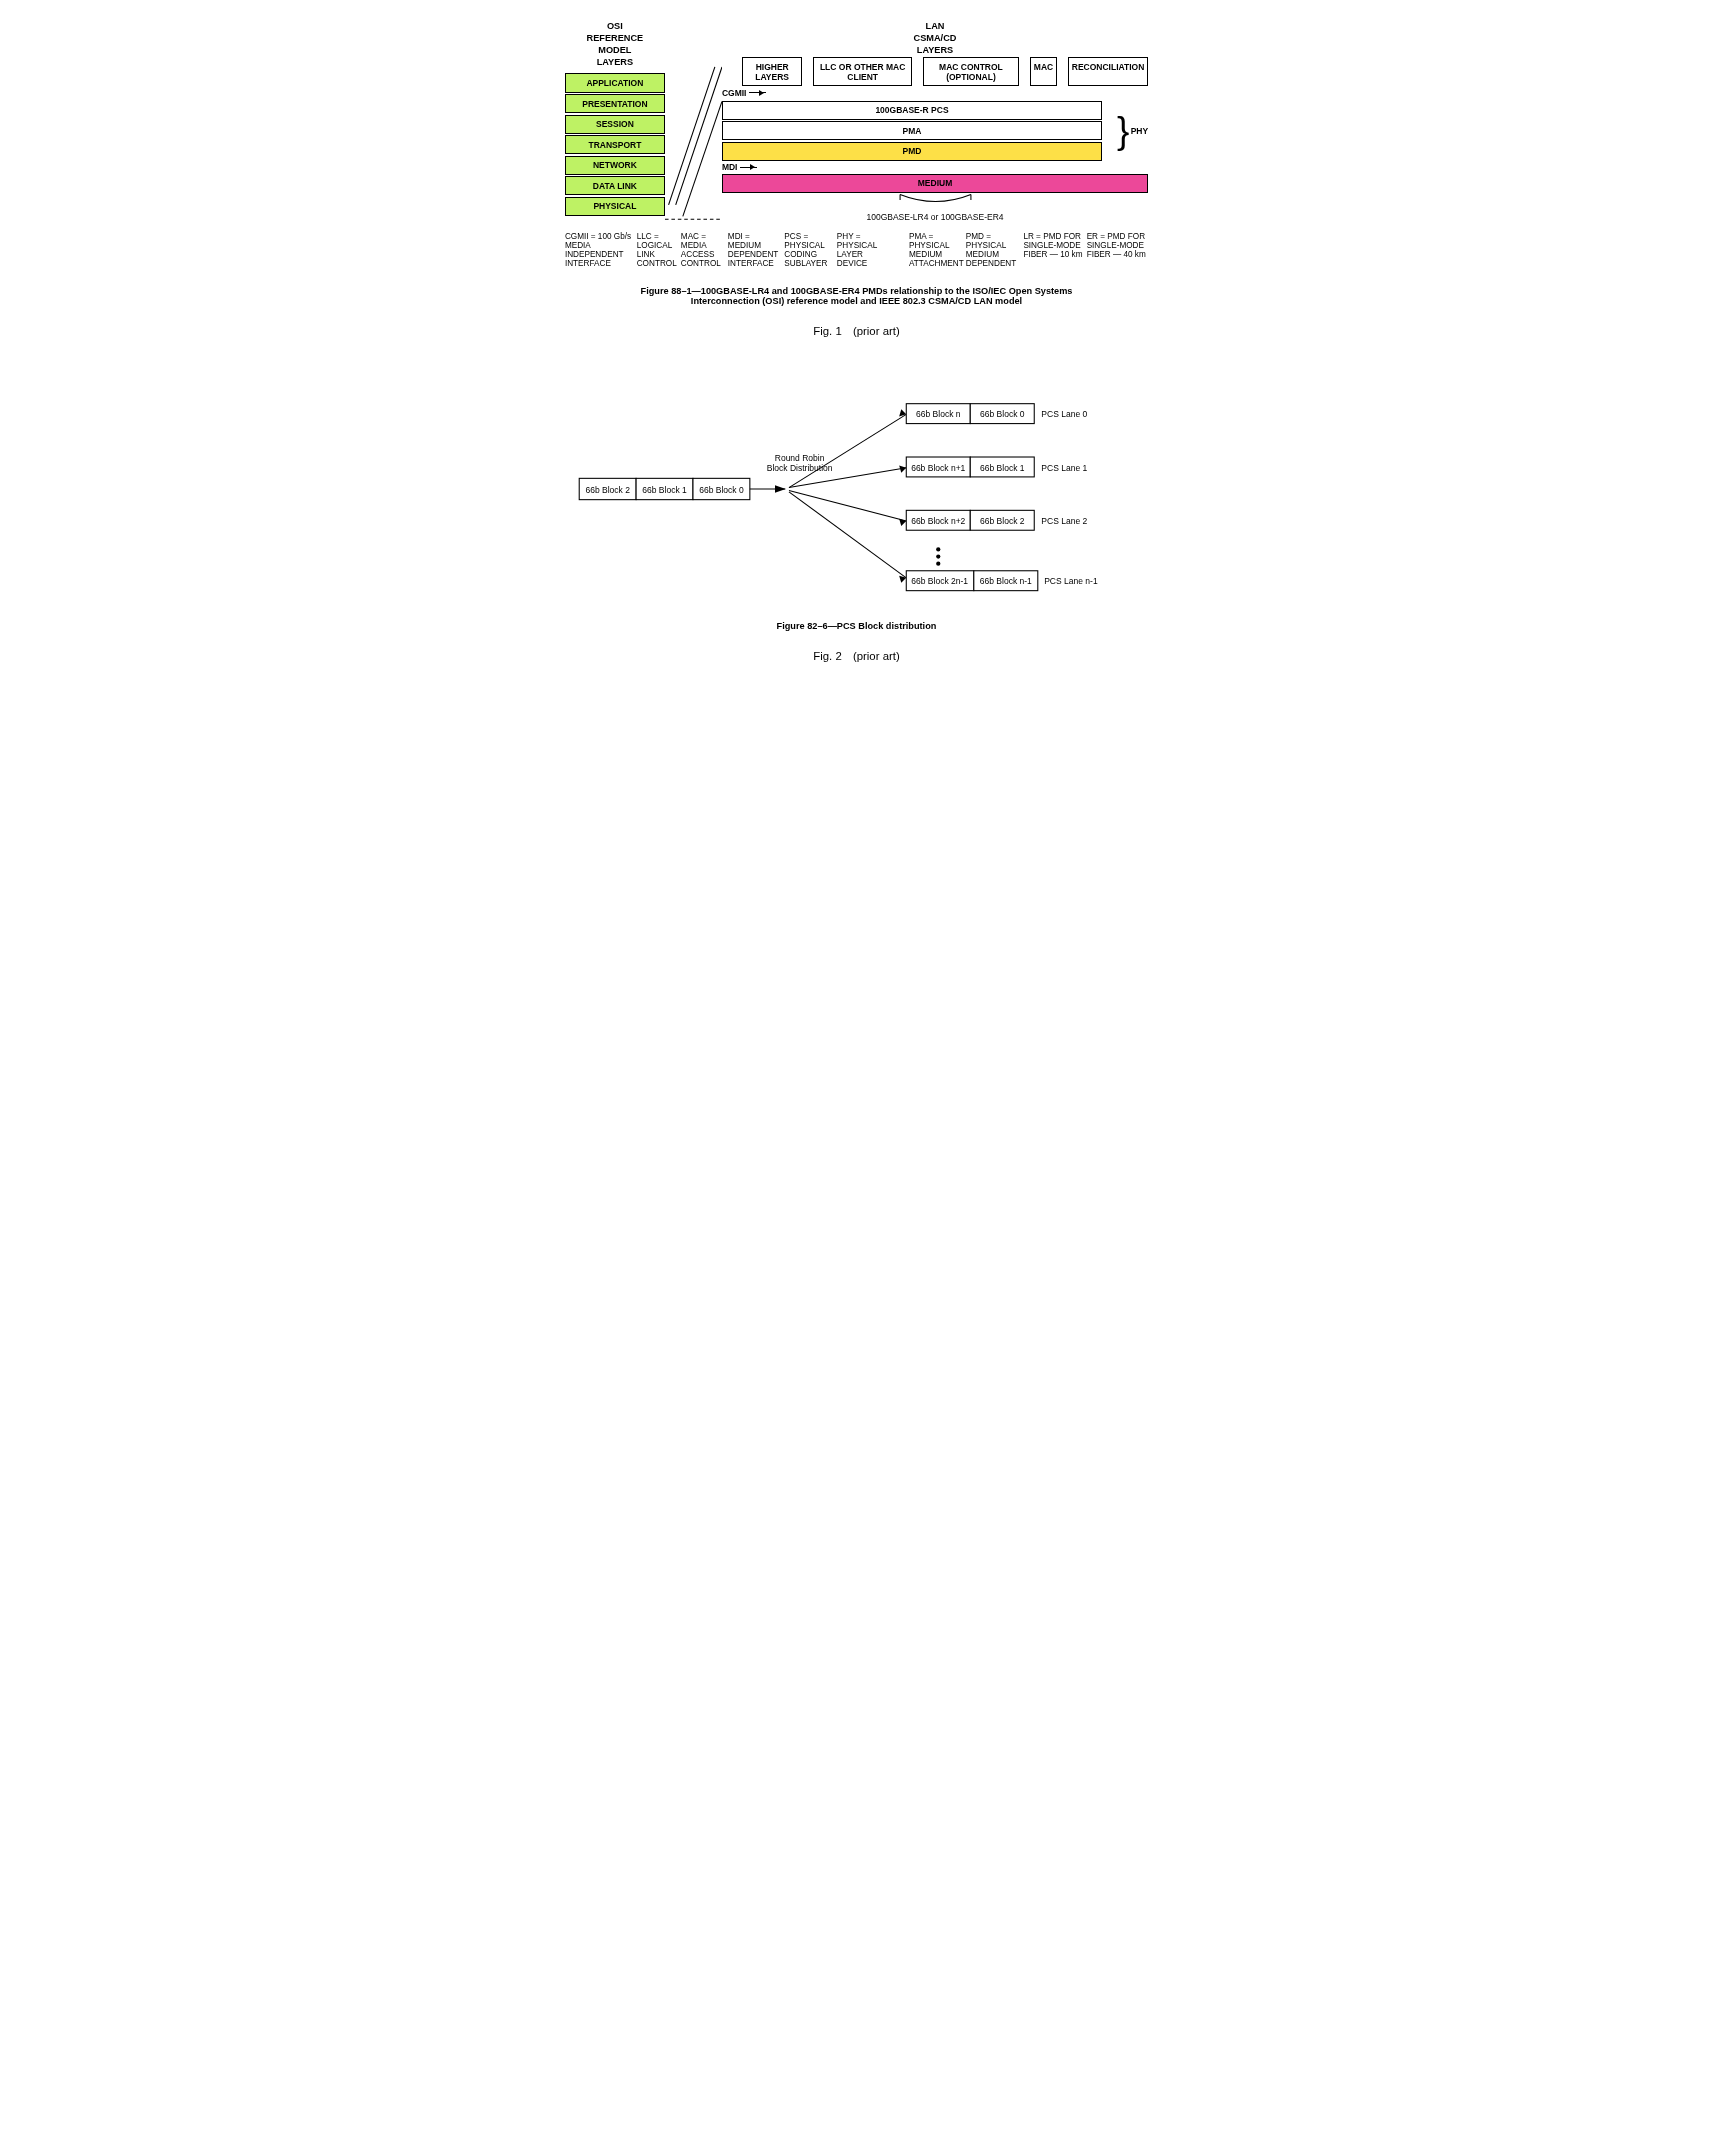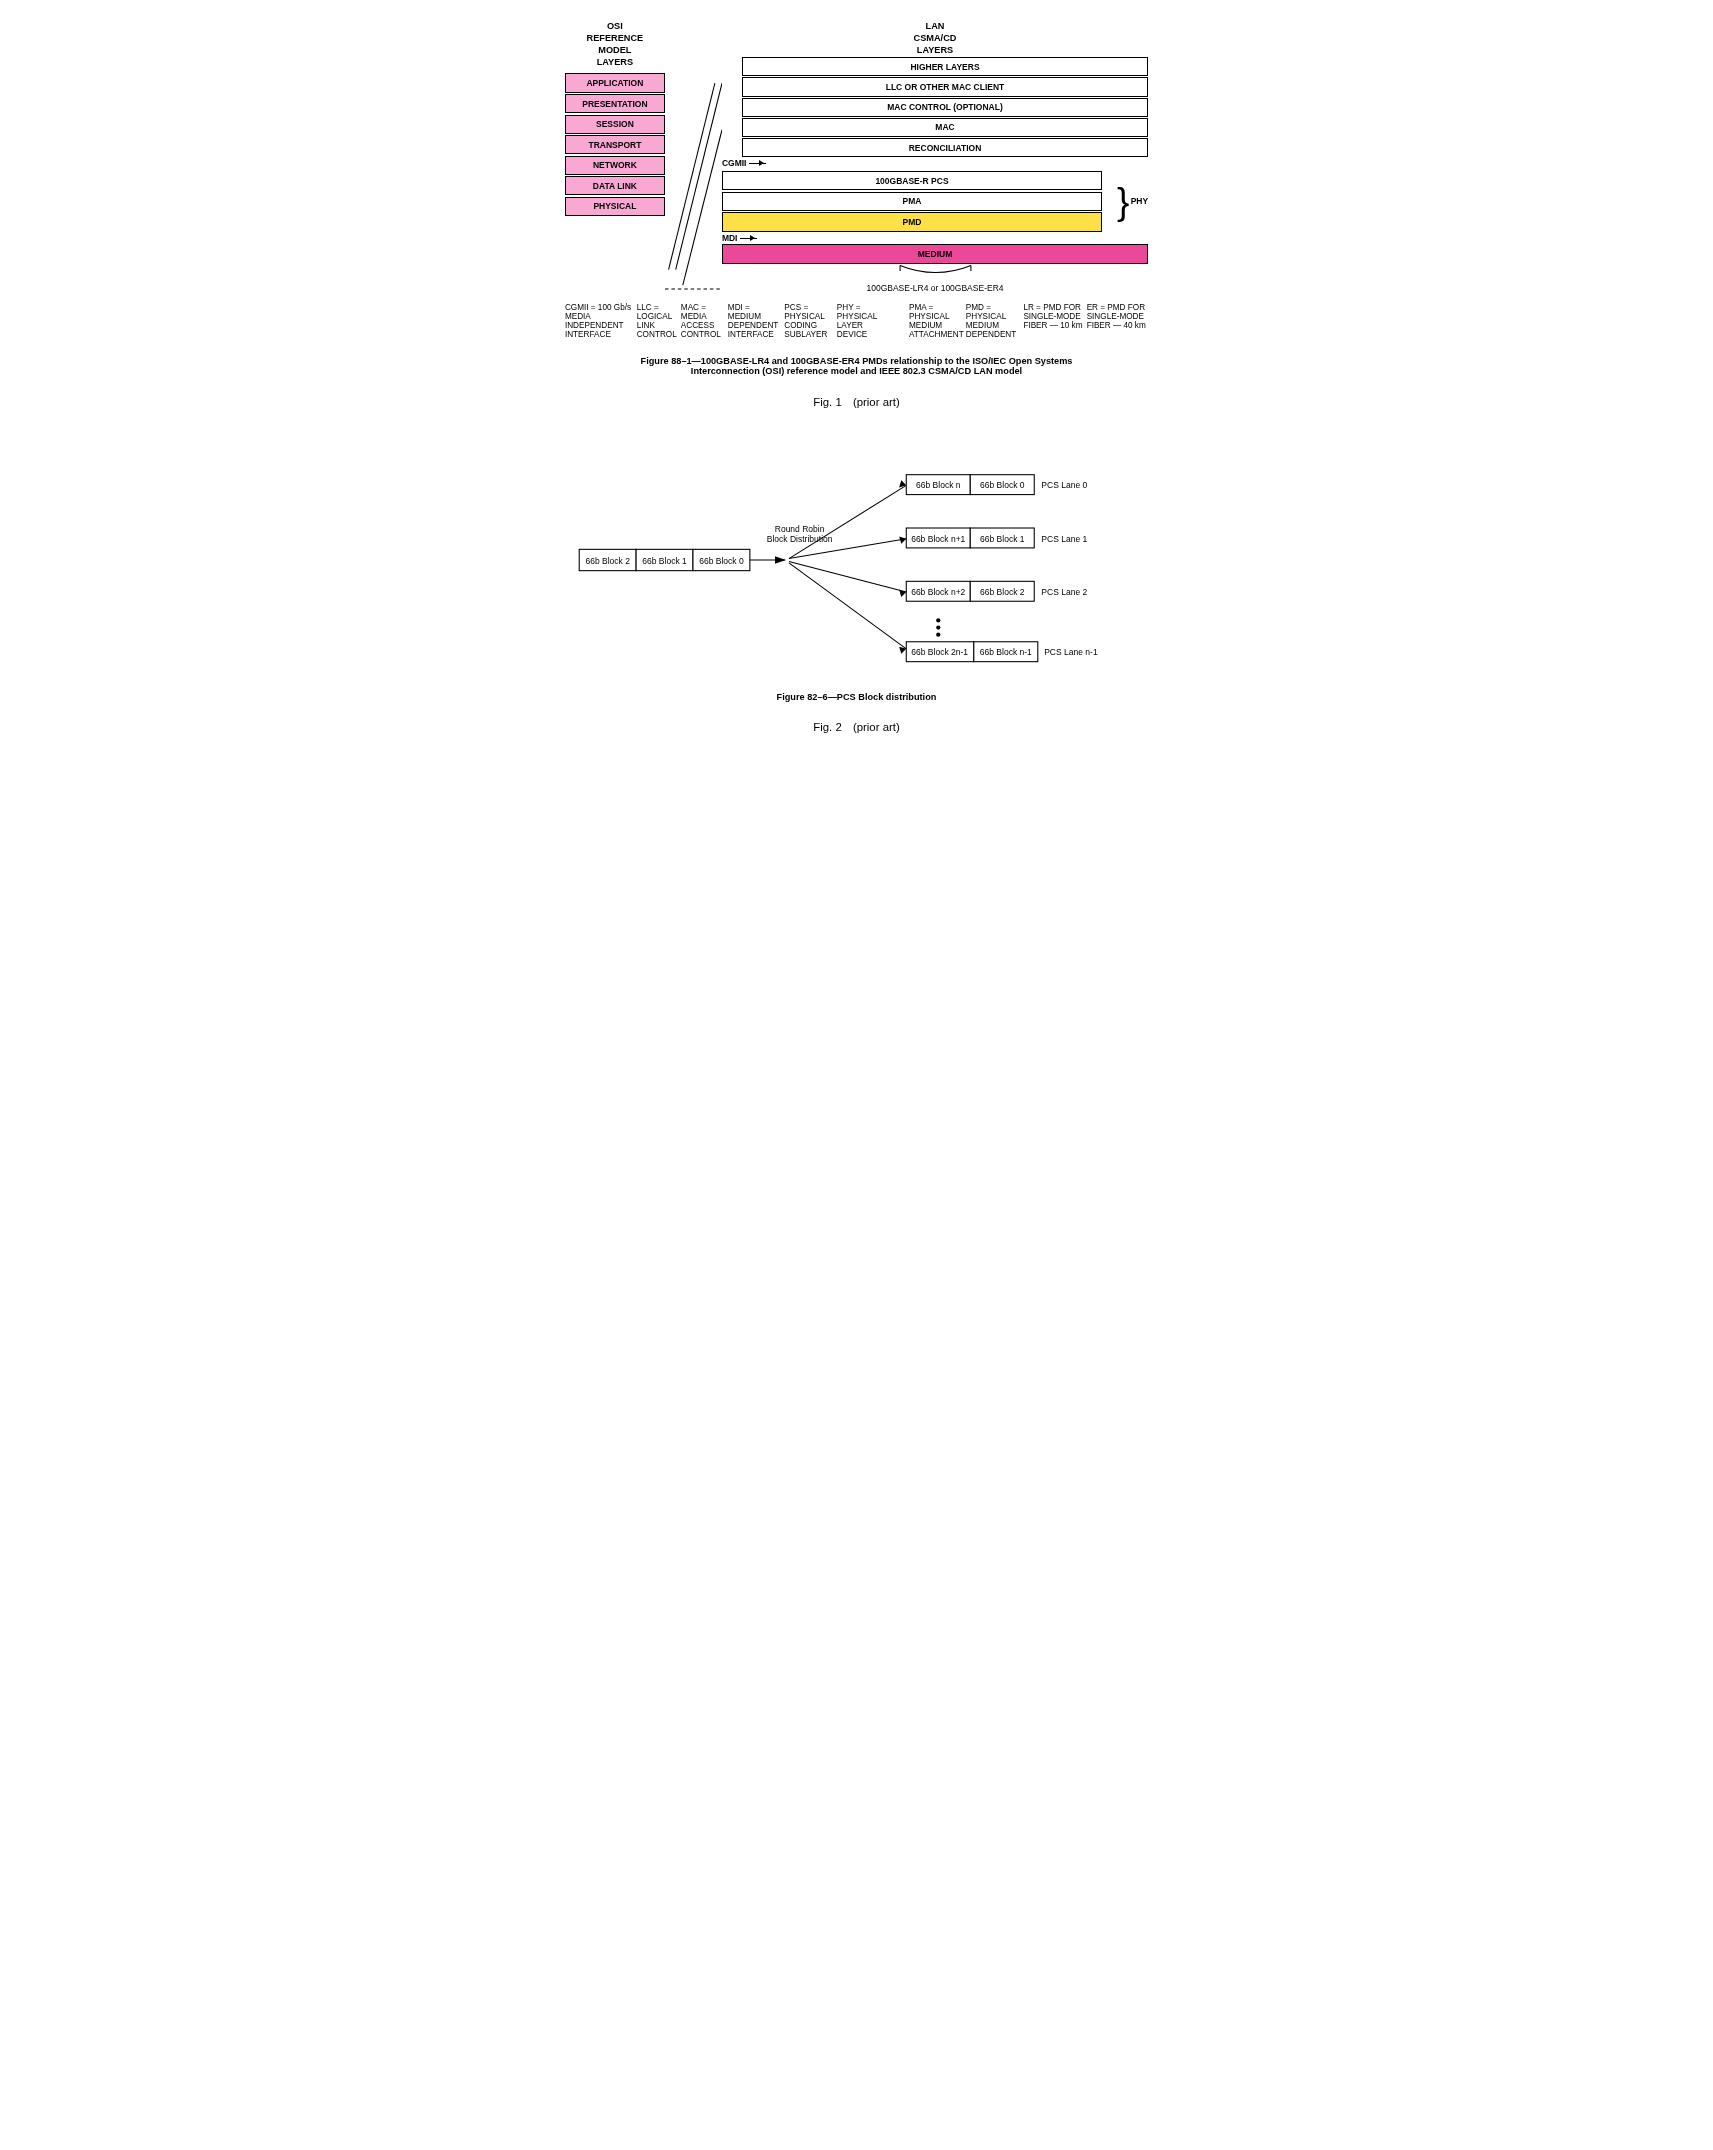--- a/index.html
+++ b/index.html
@@ -48,21 +48,21 @@
       flex-direction: column;
       gap: 1.4px;
     }
 
     .osi-layer-box {
       border: 1.1px solid #000;
       text-align: center;
       padding: 3.6px 2.8px;
       font-size: 8.5px;
       font-weight: bold;
-      background: #f9a8d4;
+      background: #bef264;
     }
 
     
     .diagonal-area {
       width: 57px;
       flex-shrink: 0;
       position: relative;
     }
 
     .diagonal-svg {
@@ -83,22 +83,22 @@
     .lan-header {
       font-size: 9.2px;
       font-weight: bold;
       text-align: center;
       line-height: 1.3;
       margin-bottom: 0;
     }
 
     .lan-layers {
       display: flex;
-      flex-direction: column;
-      gap: 1px;
+      flex-direction: row;
+      gap: 11px;
       margin-left: 20px;
     }
 
     .lan-layer-box {
       border: 1.1px solid #000;
       text-align: center;
       padding: 3.6px 2.8px;
       font-size: 8.5px;
       font-weight: bold;
       background: #fff;

